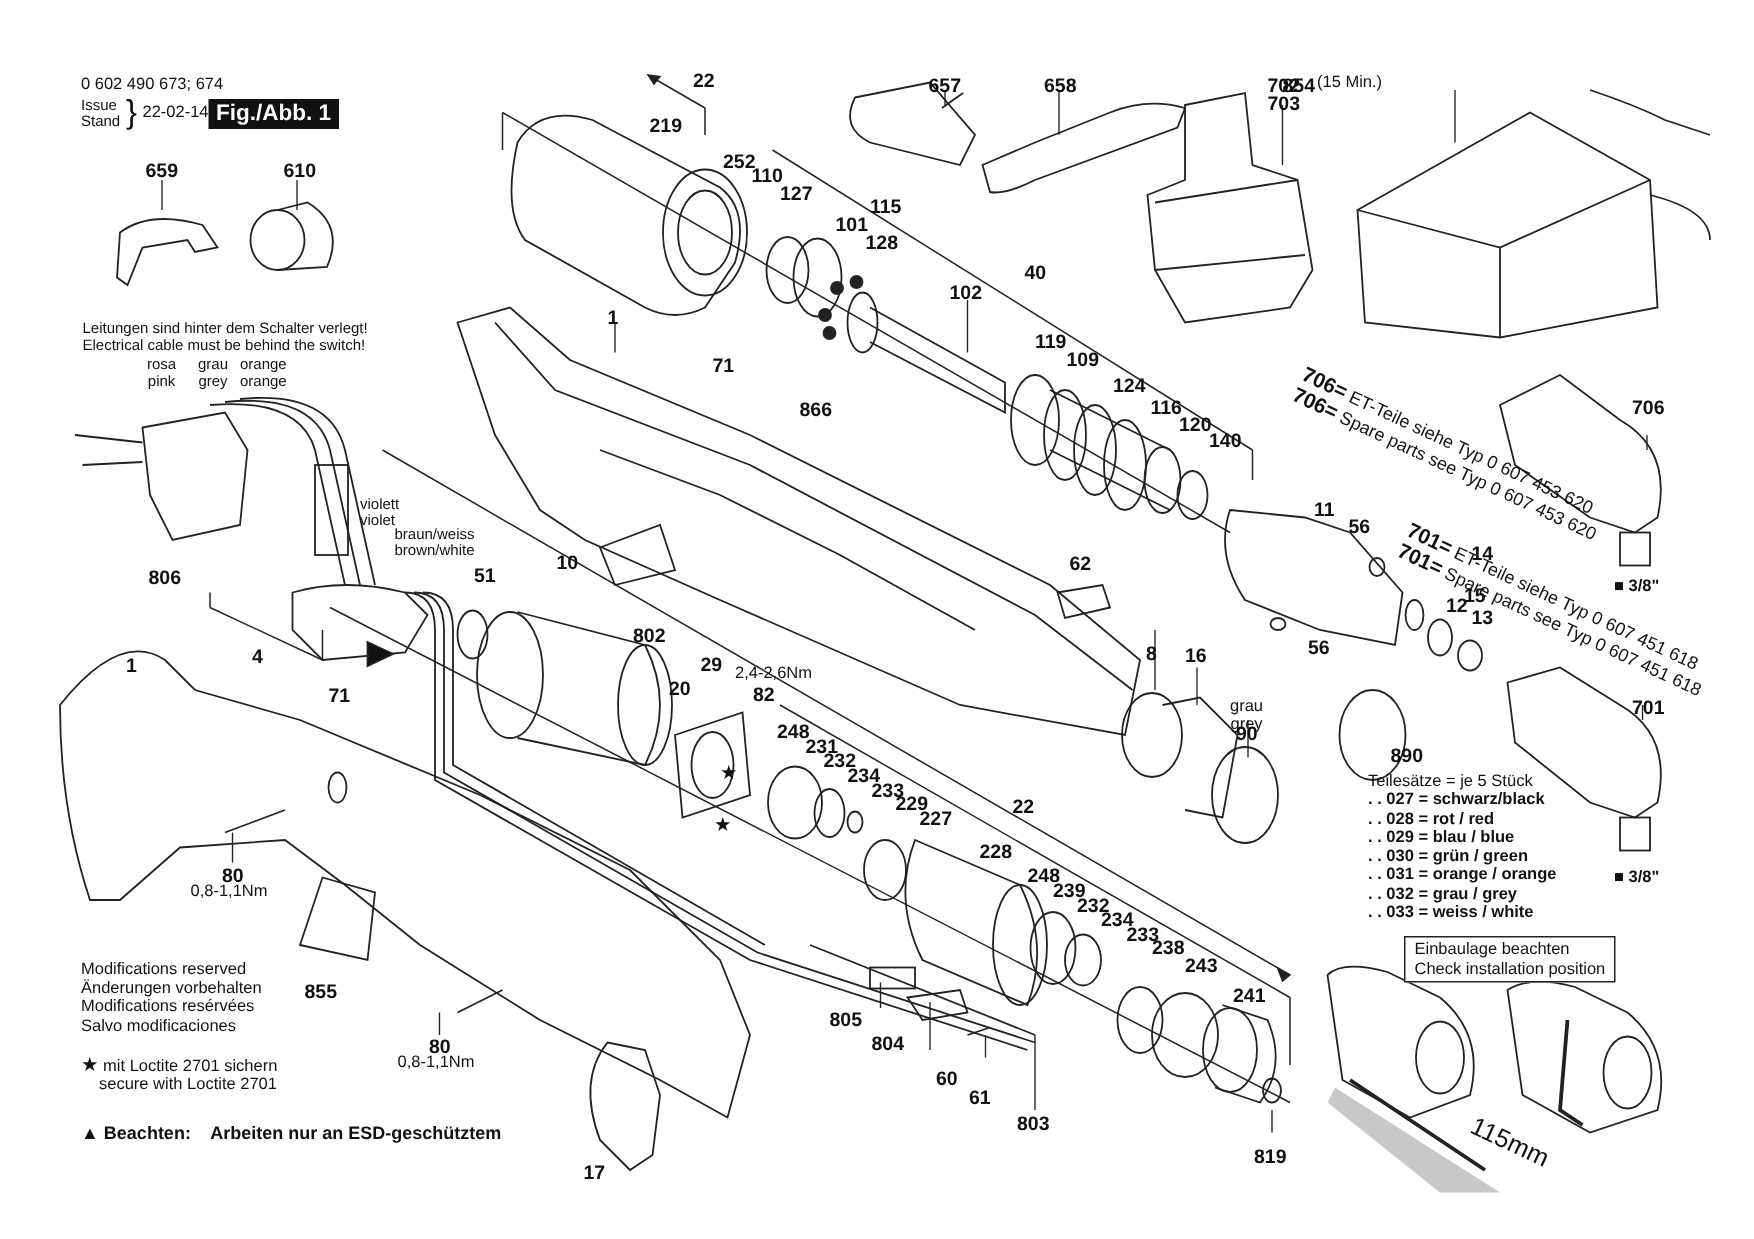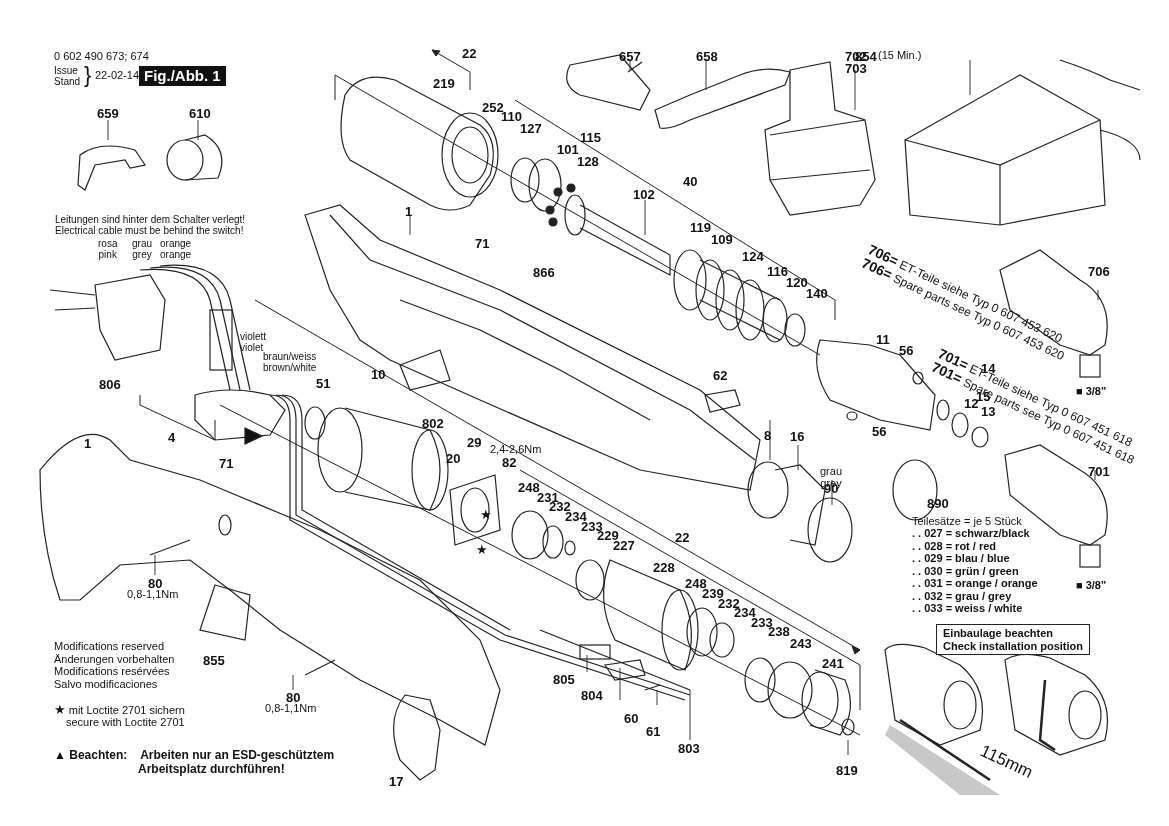--- a/index.html
+++ b/index.html
@@ -7,21 +7,21 @@
          font-family:"Liberation Sans", sans-serif; color:#111; }
   #art { position:absolute; left:0; top:0; width:1169px; height:826px; }
   .t { position:absolute; white-space:nowrap; line-height:1.05; }
   .pn { font-weight:bold; font-size:13px; }
   .sm { font-size:11px; }
   .xs { font-size:10px; }
   .hdr { font-size:11px; }
   .figbox { position:absolute; left:139px; top:66px; background:#111; color:#fff;
             font-weight:bold; font-size:15px; padding:1px 5px 2px 5px; }
   .boxnote { position:absolute; left:936px; top:624px; border:1px solid #222;
-             padding:2px 6px; font-weight:bold; font-size:11px; line-height:1.15; background:#fff; }
+             padding:2px 6px; font-weight:normal; font-size:11px; line-height:1.15; background:#fff; }
   .rot { transform-origin:0 0; transform:rotate(25deg); font-size:12px; }
   .rot b { font-size:14px; }
   .notes div { line-height:1.15; }
 </style>
 </head>
 <body>
 
 <svg id="art" viewBox="0 0 1169 826" xmlns="http://www.w3.org/2000/svg" fill="none" stroke="#222" stroke-width="1.2">
 
   <g stroke="#222" stroke-width="1">
@@ -302,21 +302,20 @@
   <span style="font-size:13px;">★</span>
   <span>mit Loctite 2701 sichern</span>
   <div style="padding-left:12px;">secure with Loctite 2701</div>
 </div>
 <div class="t" style="left:54px;top:748px;font-weight:bold;font-size:12px;line-height:1.2;">
   <div>
     <span>▲</span>
     <span style="display:inline-block;width:68px;">Beachten:</span>
     <span>Arbeiten nur an ESD-geschütztem</span>
   </div>
-  <div style="padding-left:84px;">Arbeitsplatz durchführen!</div>
 </div>
 
 <div class="t rot" style="left:872px;top:242px;">
   <div><b>706=</b> <span>ET-Teile siehe   Typ  0 607 453 620</span></div>
   <div><b>706=</b> <span>Spare parts see Typ  0 607 453 620</span></div>
 </div>
 <div class="t rot" style="left:942px;top:346px;">
   <div><b>701=</b> <span>ET-Teile siehe   Typ  0 607 451 618</span></div>
   <div><b>701=</b> <span>Spare parts see Typ  0 607 451 618</span></div>
 </div>

